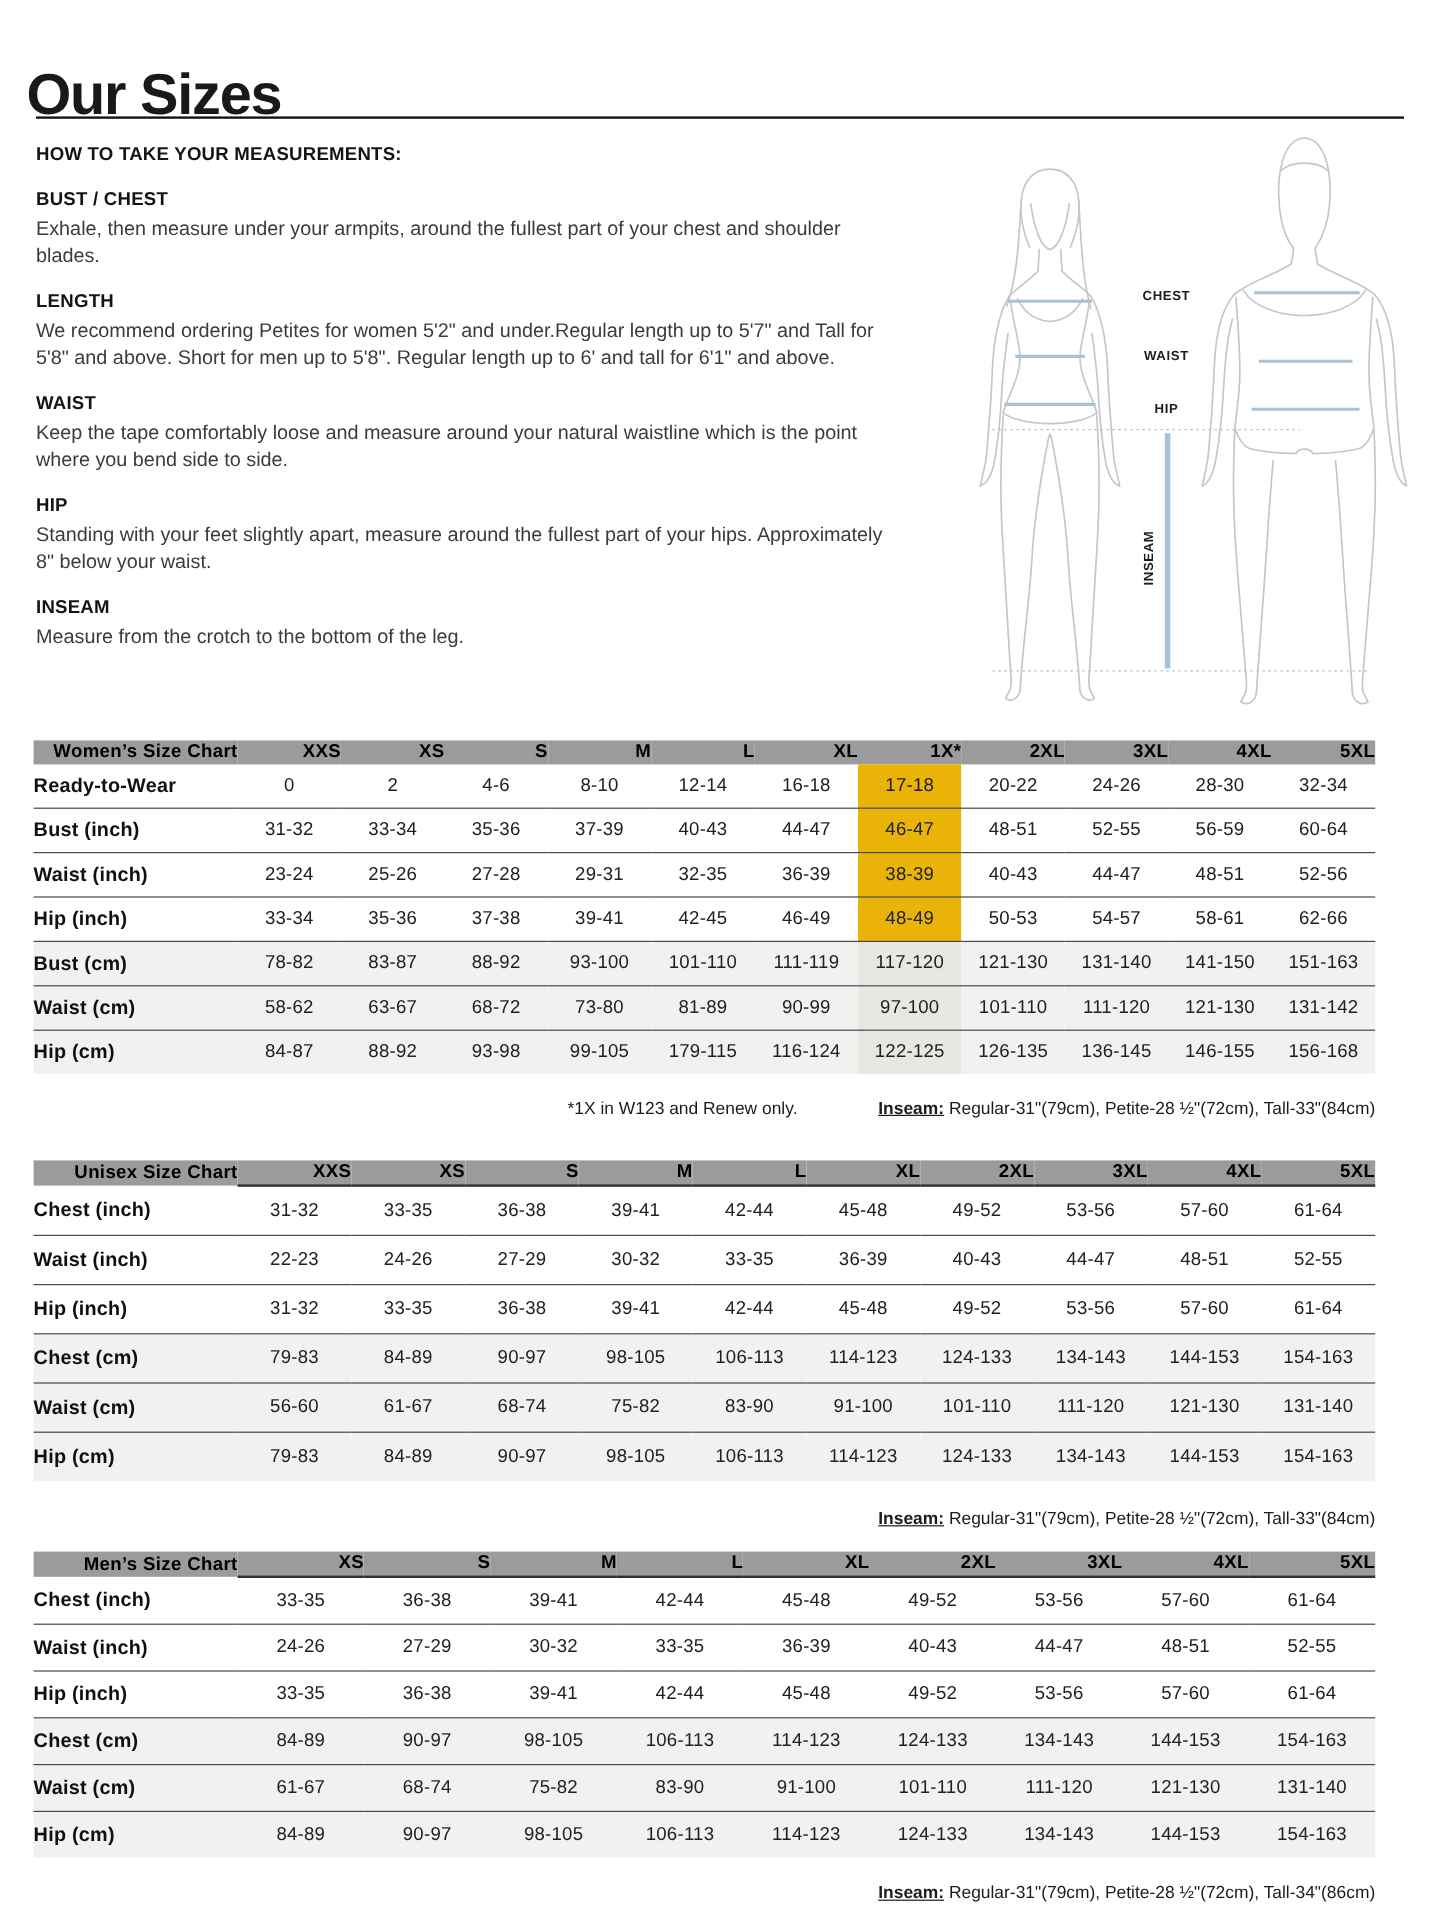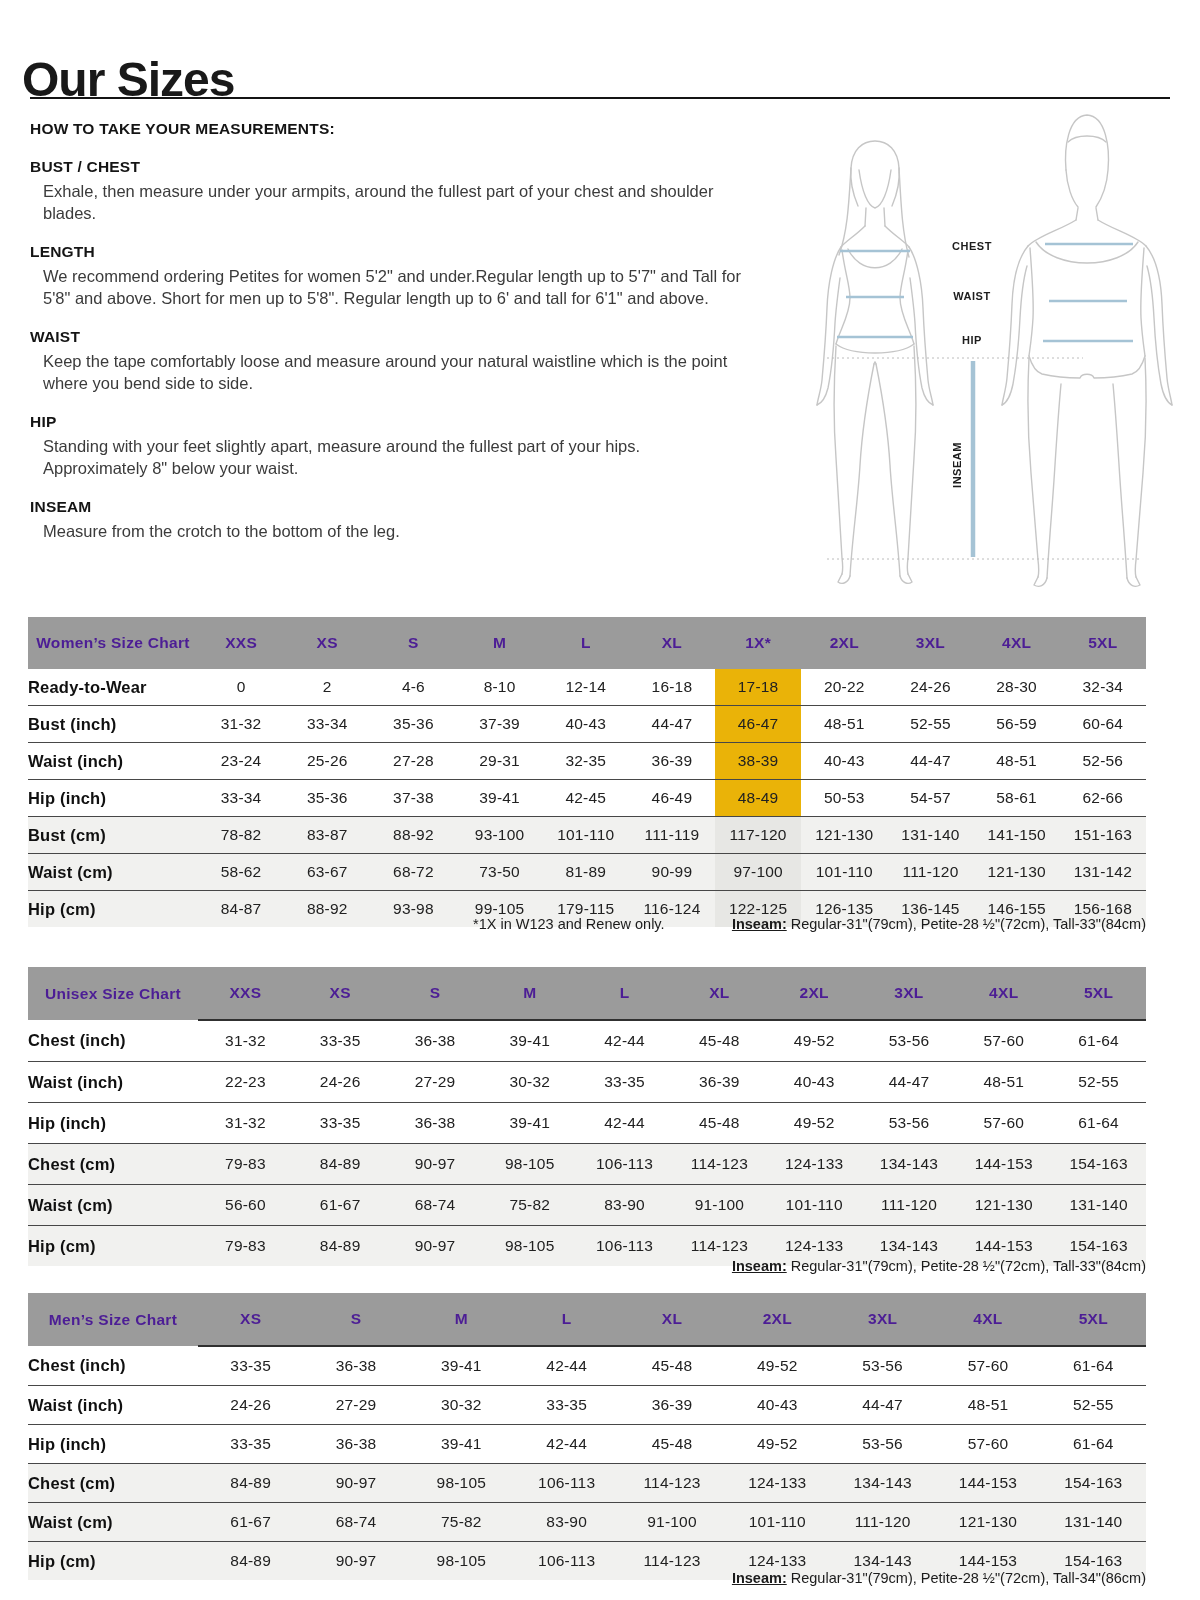--- a/index.html
+++ b/index.html
@@ -7,35 +7,35 @@
   #page{position:relative;width:1200px;height:1600px;background:#fff;overflow:hidden;}
 
   
   .page-title{position:absolute;left:22px;top:20px;font-size:48px;font-weight:800;letter-spacing:-1px;color:#191919;}
   .title-rule{position:absolute;left:30px;top:97px;width:1140px;height:2px;background:#141414;}
 
   
   .instructions{position:absolute;left:30px;top:120px;width:715px;}
   .instructions h2{margin:0 0 20px 0;font-size:15.5px;font-weight:800;letter-spacing:.2px;color:#141414;}
   .instructions h3{margin:0 0 5px 0;font-size:15.5px;font-weight:800;letter-spacing:.2px;color:#141414;}
-  .instructions p{margin:0 0 18px 13px;font-size:16.5px;line-height:1.33;color:#3b3b3b;}
+  .instructions p{margin:0 0 18px 0;font-size:16.5px;line-height:1.33;color:#3b3b3b;}
 
   
   .diagram{position:absolute;left:780px;top:108px;width:400px;height:482px;}
   .fig{stroke:#c6c6c6;stroke-width:1.4;fill:none;stroke-linecap:round;stroke-linejoin:round;}
   .mline{stroke:#a5c3d5;stroke-width:2.6;}
   .inseam-line{stroke:#a5c3d5;stroke-width:4.5;}
   .dotline{stroke:#bcbcbc;stroke-width:1;stroke-dasharray:2,3;}
   .diag-label{font-family:"Liberation Sans",sans-serif;font-size:11px;font-weight:700;fill:#1d1d1d;letter-spacing:.5px;}
 
   
   .tbl-wrap{position:absolute;left:28px;}
   table.size-table{border-collapse:collapse;table-layout:fixed;width:1118px;}
   table.size-table col.lblcol{width:170px;}
-  table.size-table thead th{background:#9b9b9b;color:#4c1d95;font-size:15.5px;font-weight:700;height:52px;padding:0;text-align:center;letter-spacing:.3px;}
+  table.size-table thead th{background:#9b9b9b;color:#000000;font-size:15.5px;font-weight:700;height:20px;padding:0;text-align:right;letter-spacing:.3px;}
   table.size-table tbody td{text-align:center;font-size:15.5px;color:#212121;padding:0;border-top:1px solid #474747;letter-spacing:.2px;}
   table.size-table tbody tr:first-child td{border-top:none;}
   table.size-table td.lbl{text-align:left;padding-right:10px;font-weight:700;font-size:16.5px;color:#101010;}
   table.size-table tr.shaded td{background:#f1f1ef;}
   table.size-table td.hl{background:#eab308;}
   table.size-table tr.shaded td.hl{background:#e7e7e4;}
   .tw tbody td{height:36px;}
   .tu tbody td{height:40px;}
   .tm tbody td{height:38px;}
   .hdr-line tbody tr:first-child td:not(:first-child){border-top:2px solid #303030;}
@@ -242,21 +242,21 @@
             <td>121-130</td>
             <td>131-140</td>
             <td>141-150</td>
             <td>151-163</td>
           </tr>
           <tr class="shaded">
             <td class="lbl">Waist (cm)</td>
             <td>58-62</td>
             <td>63-67</td>
             <td>68-72</td>
-            <td>73-50</td>
+            <td>73-80</td>
             <td>81-89</td>
             <td>90-99</td>
             <td class="hl">97-100</td>
             <td>101-110</td>
             <td>111-120</td>
             <td>121-130</td>
             <td>131-142</td>
           </tr>
           <tr class="shaded">
             <td class="lbl">Hip (cm)</td>

